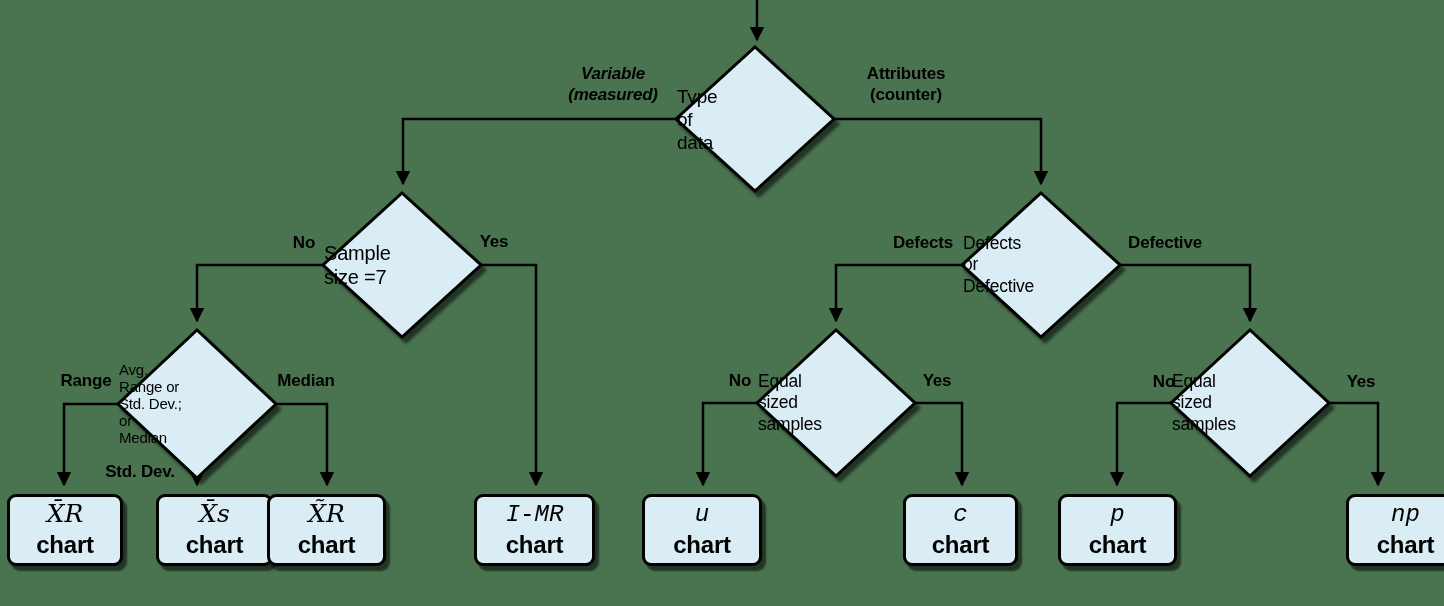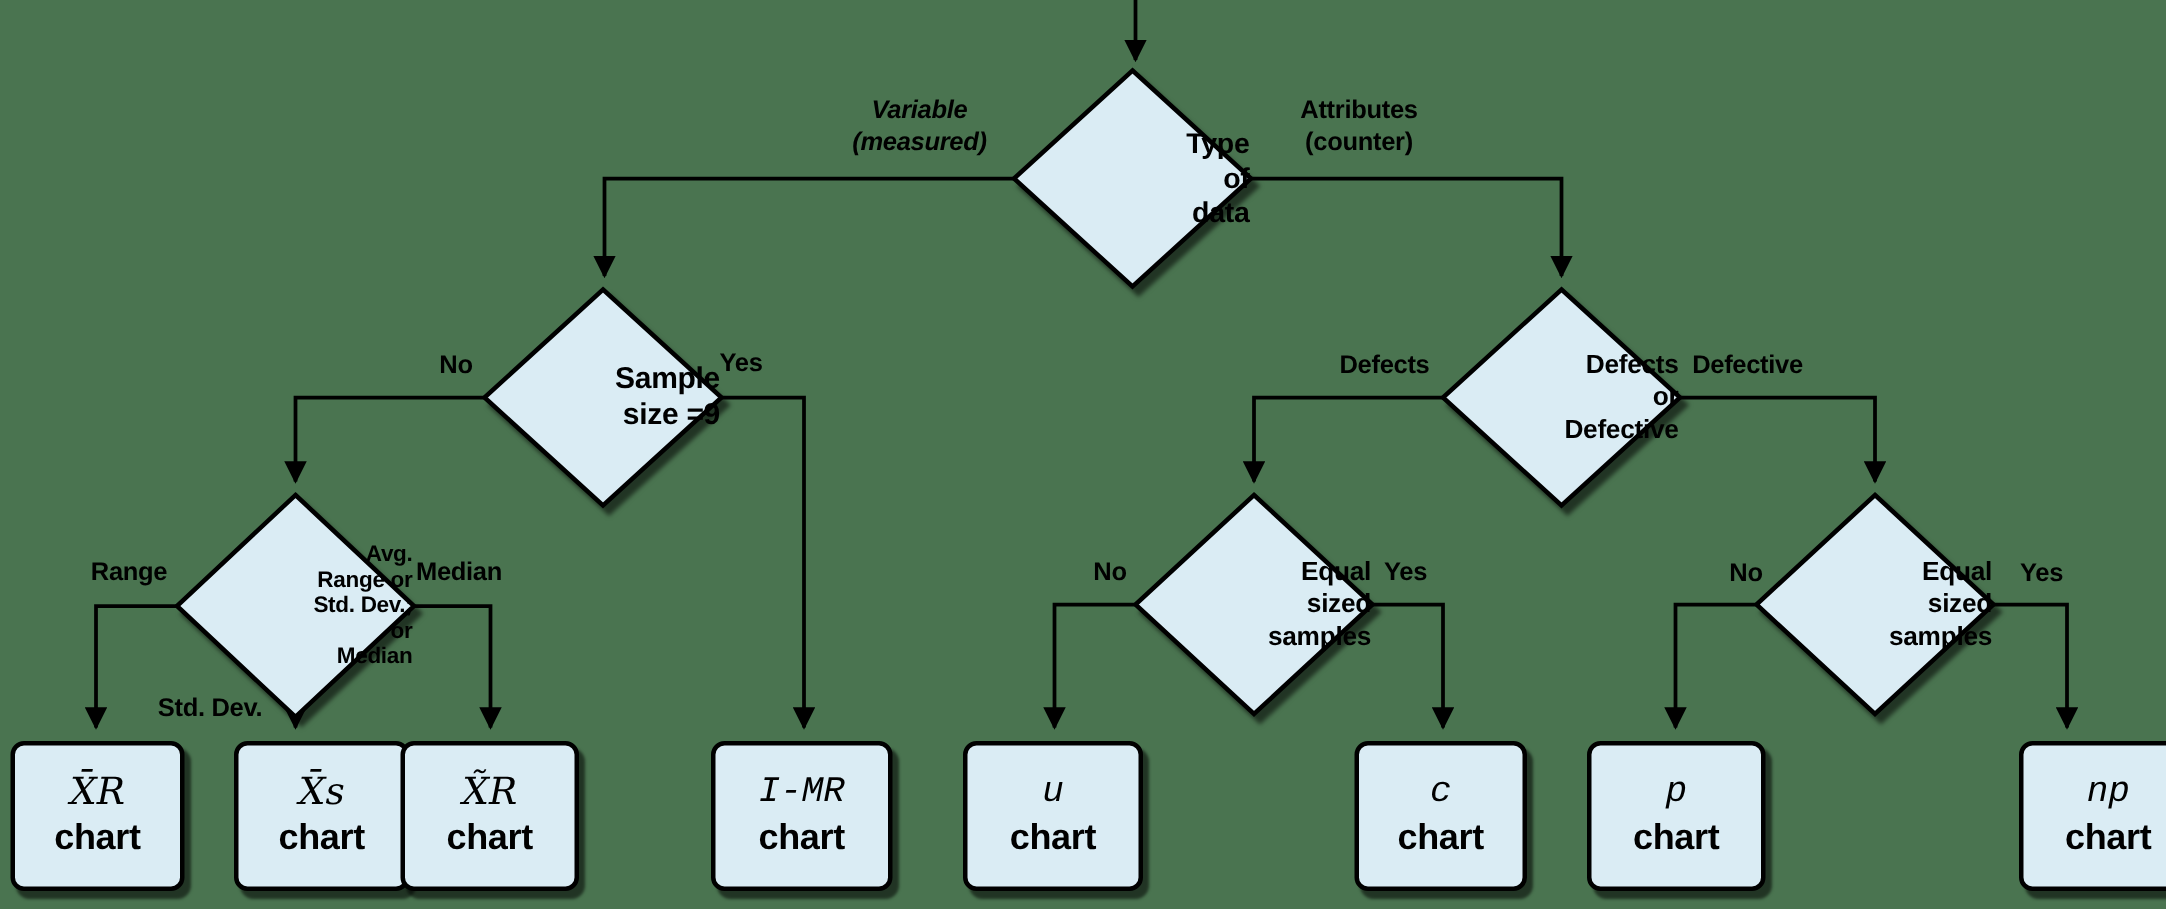--- a/index.html
+++ b/index.html
@@ -27,31 +27,31 @@
     font-weight: 700;
     color: var(--text, #000);
     font-size: 17px;
     line-height: 1.25;
     letter-spacing: -0.2px;
   }
   .dlbl {
     position: absolute;
     transform: translate(-50%, -50%);
     white-space: pre-line;
-    text-align: right;
-    font-weight: 700;
+    text-align: left;
+    font-weight: 400;
     color: var(--text, #000);
     width: 156px;
     line-height: 1.22;
     letter-spacing: -0.2px;
   }
   .chart-box {
     position: absolute;
     top: 494px;
-    height: 100px;
+    height: 72px;
     background: var(--node-fill, #daecf4);
     border: 3px solid var(--node-border, #000);
     border-radius: 9px;
     box-shadow: 4px 5px 2px rgba(0,0,0,0.55);
     display: flex;
     flex-direction: column;
     align-items: center;
     justify-content: center;
     gap: 5px;
     box-sizing: border-box;
@@ -111,21 +111,21 @@
       <polygon class="diamond" points="1041,193 1120,265 1041,337 962,265"></polygon>
       <polygon class="diamond" points="836,330 915,403 836,476 757,403"></polygon>
       <polygon class="diamond" points="1250,330 1329,403 1250,476 1171,403"></polygon>
     </g>
   </svg>
 
   <div class="dlbl" style="left:755px; top:120px; font-size:19px;">Type
 of
 data</div>
   <div class="dlbl" style="left:402px; top:265px; font-size:20px;">Sample
-size =9</div>
+size =7</div>
   <div class="dlbl" style="left:197px; top:404px; font-size:15px; line-height:1.14;">Avg.
 Range or
 Std. Dev.;
 or
 Median</div>
   <div class="dlbl" style="left:1041px; top:265px; font-size:17.5px;">Defects
 or
 Defective</div>
   <div class="dlbl" style="left:836px; top:403px; font-size:17.5px;">Equal
 sized

